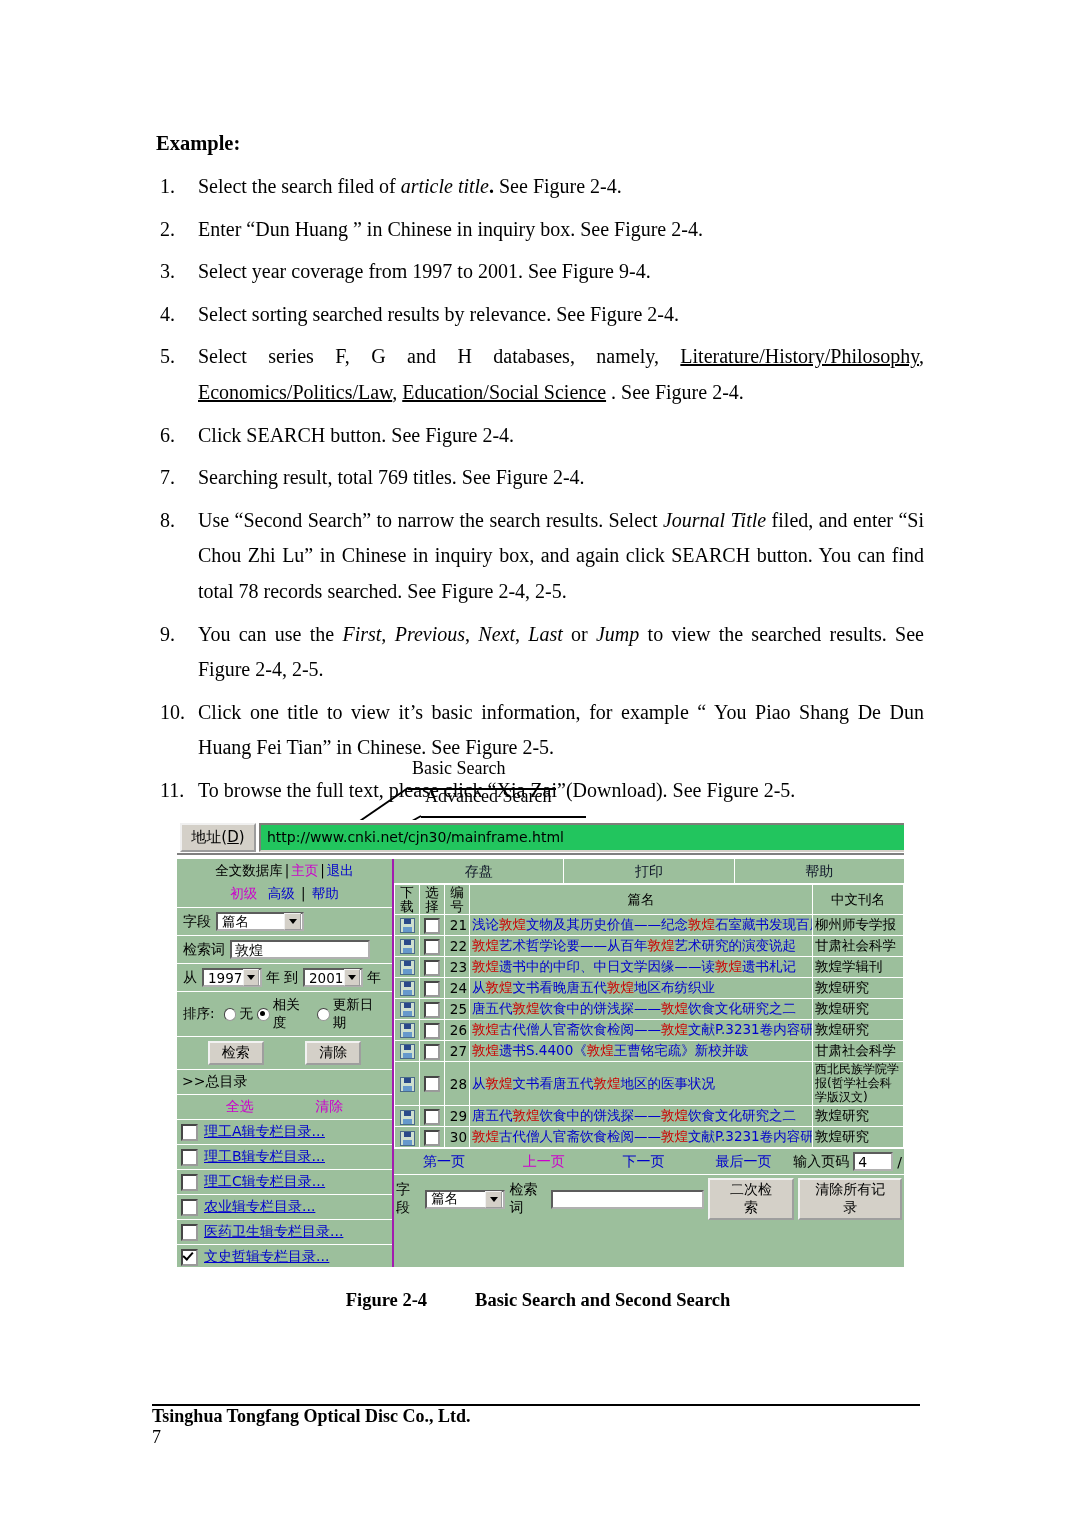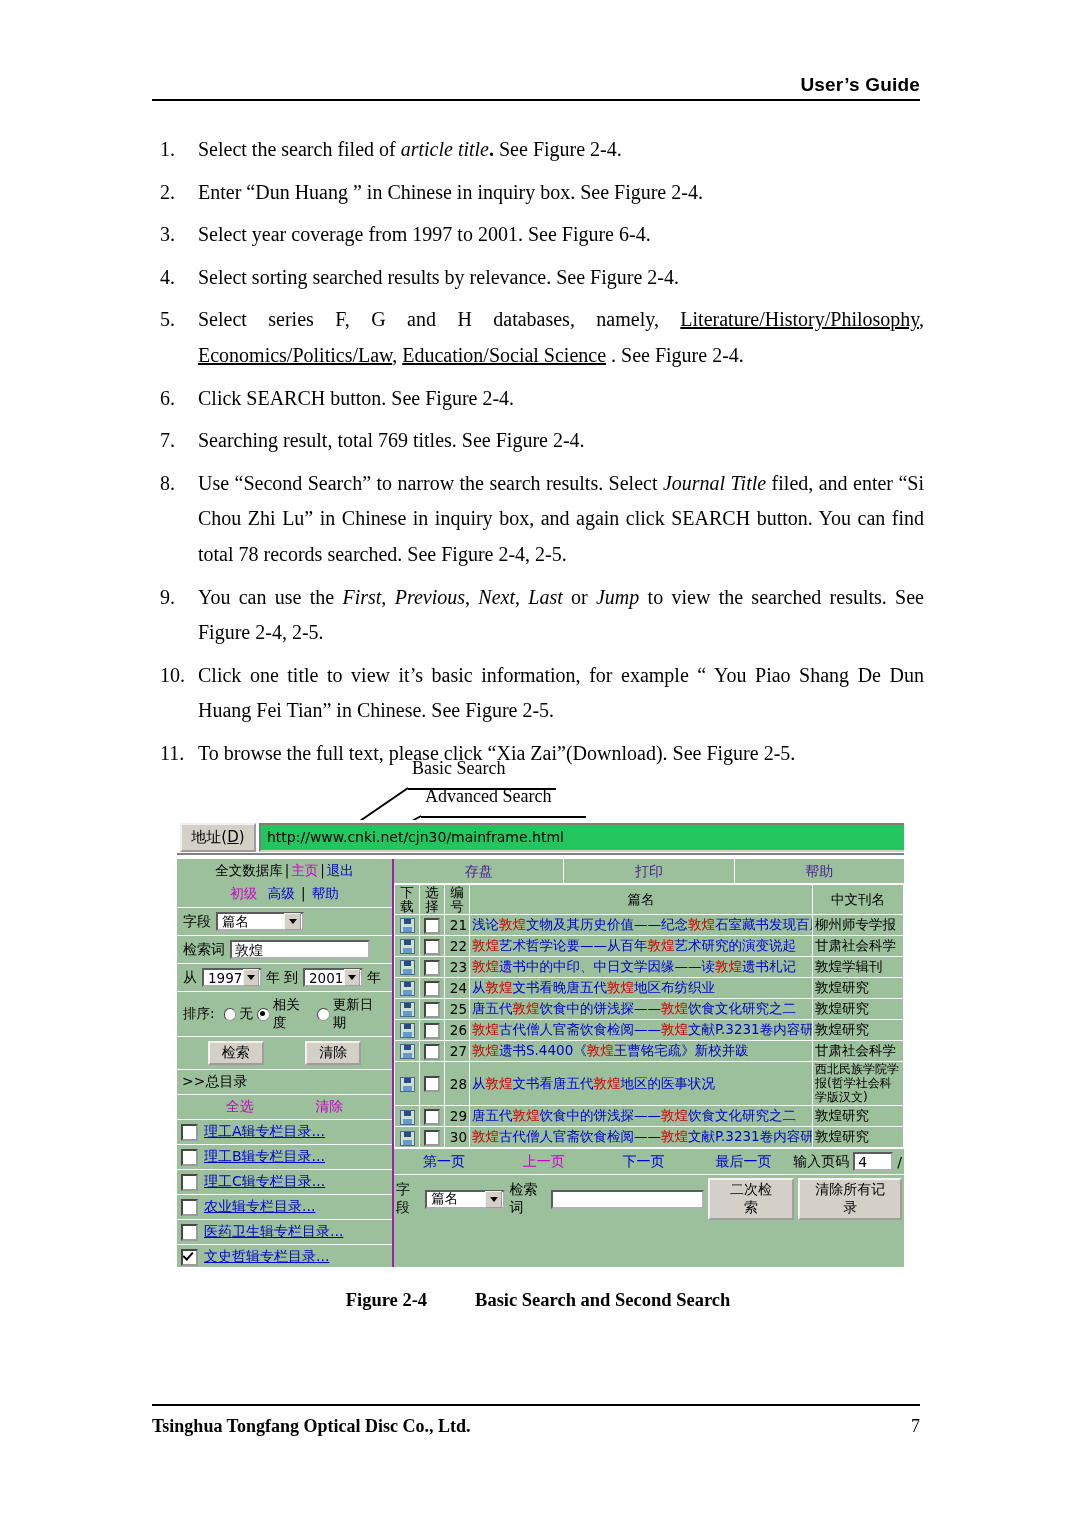--- a/index.html
+++ b/index.html
@@ -121,21 +121,21 @@
   .cb.on::after{
     content:"";position:absolute;left:2px;top:-1px;width:4px;height:8px;
     border:solid #000;border-width:0 2px 2px 0;transform:rotate(42deg);
   }
   .cblbl{color:#0000cc;text-decoration:underline;white-space:nowrap;}
 
   
   .rpanel{position:absolute;left:217px;top:0;width:510px;height:410px;background:#9cbf9c;}
   .topbar{display:flex;height:24px;border-bottom:1.5px solid #ffffff;}
   .topbar div{
-    flex:1;text-align:center;font-size:14px;color:#4c1d95;line-height:24px;
+    flex:1;text-align:center;font-size:14px;color:#0f172a;line-height:24px;
     border-right:1.5px solid #ffffff;
   }
   .topbar div:last-child{border-right:none;}
   .scope{
     text-align:center;font-size:17px;font-weight:bold;padding:3px 0 4px;
     border-bottom:2px solid #ffffff;white-space:nowrap;
   }
   .scope .m{color:#cc00aa;}
   .scope .b{color:#0000cc;}
 
@@ -184,39 +184,36 @@
   
   .cap{
     position:absolute;left:152px;top:1290px;width:772px;text-align:center;
     font-weight:bold;font-size:18.5px;
   }
   .cap .gap{display:inline-block;width:48px;}
 
   
   .ftr{position:absolute;left:152px;top:1404px;width:768px;}
   .ftr-rule{border-bottom:2.4px solid #000;}
-  .ftr-row{display:flex;justify-content:space-between;align-items:baseline;margin-top:10px;}
+  .ftr-row{display:flex;justify-content:space-between;align-items:baseline;margin-top:0;flex-direction:column;}
   .ftr-left{font-weight:bold;font-size:18px;}
   .ftr-right{font-size:18px;}
 </style>
 </head>
 <body>
 
 <div class="page">
 
-  <div class="hdr">
-    <div class="hdr-title">User’s Guide</div>
-    <div class="hdr-rule"></div>
-  </div>
 
   <div class="content">
+    <div class="example-h">Example:</div>
     <ol class="steps" id="steps-list">
         <li><span class="num">1.</span><span class="just">Select the search filed of <i>article title</i><b>.</b> See Figure 2-4.</span></li>
         <li><span class="num">2.</span><span class="just">Enter “Dun Huang ” in Chinese in inquiry box. See Figure 2-4.</span></li>
-        <li><span class="num">3.</span><span class="just">Select year coverage from 1997 to 2001. See Figure 6-4.</span></li>
+        <li><span class="num">3.</span><span class="just">Select year coverage from 1997 to 2001. See Figure 9-4.</span></li>
         <li class="small"><span class="num">4.</span><span class="just">Select sorting searched results by relevance. See Figure 2-4.</span></li>
         <li><span class="num">5.</span><span class="just">Select series F, G and H databases, namely, <u>Literature/History/Philosophy</u>, <u>Economics/Politics/Law</u>, <u>Education/Social Science</u> . See Figure 2-4.</span></li>
         <li><span class="num">6.</span><span class="just">Click SEARCH button. See Figure 2-4.</span></li>
         <li><span class="num">7.</span><span class="just">Searching result, total 769 titles. See Figure 2-4.</span></li>
         <li><span class="num">8.</span><span class="just">Use “Second Search” to narrow the search results. Select <i>Journal Title</i> filed, and enter “Si Chou Zhi Lu” in Chinese in inquiry box, and again click SEARCH button. You can find total 78 records searched. See Figure 2-4, 2-5.</span></li>
         <li><span class="num">9.</span><span class="just">You can use the <i>First, Previous</i>, <i>Next</i>, <i>Last</i> or <i>Jump</i> to view the searched results. See Figure 2-4, 2-5.</span></li>
         <li class=" n10"><span class="num">10.</span><span class="just">Click one title to view it’s basic information, for example “ You Piao Shang De Dun Huang Fei Tian” in Chinese. See Figure 2-5.</span></li>
         <li class=" n11"><span class="num">11.</span><span class="just">To browse the full text, please click “Xia Zai”(Download). See Figure 2-5.</span></li>
       </ol>
   </div>

